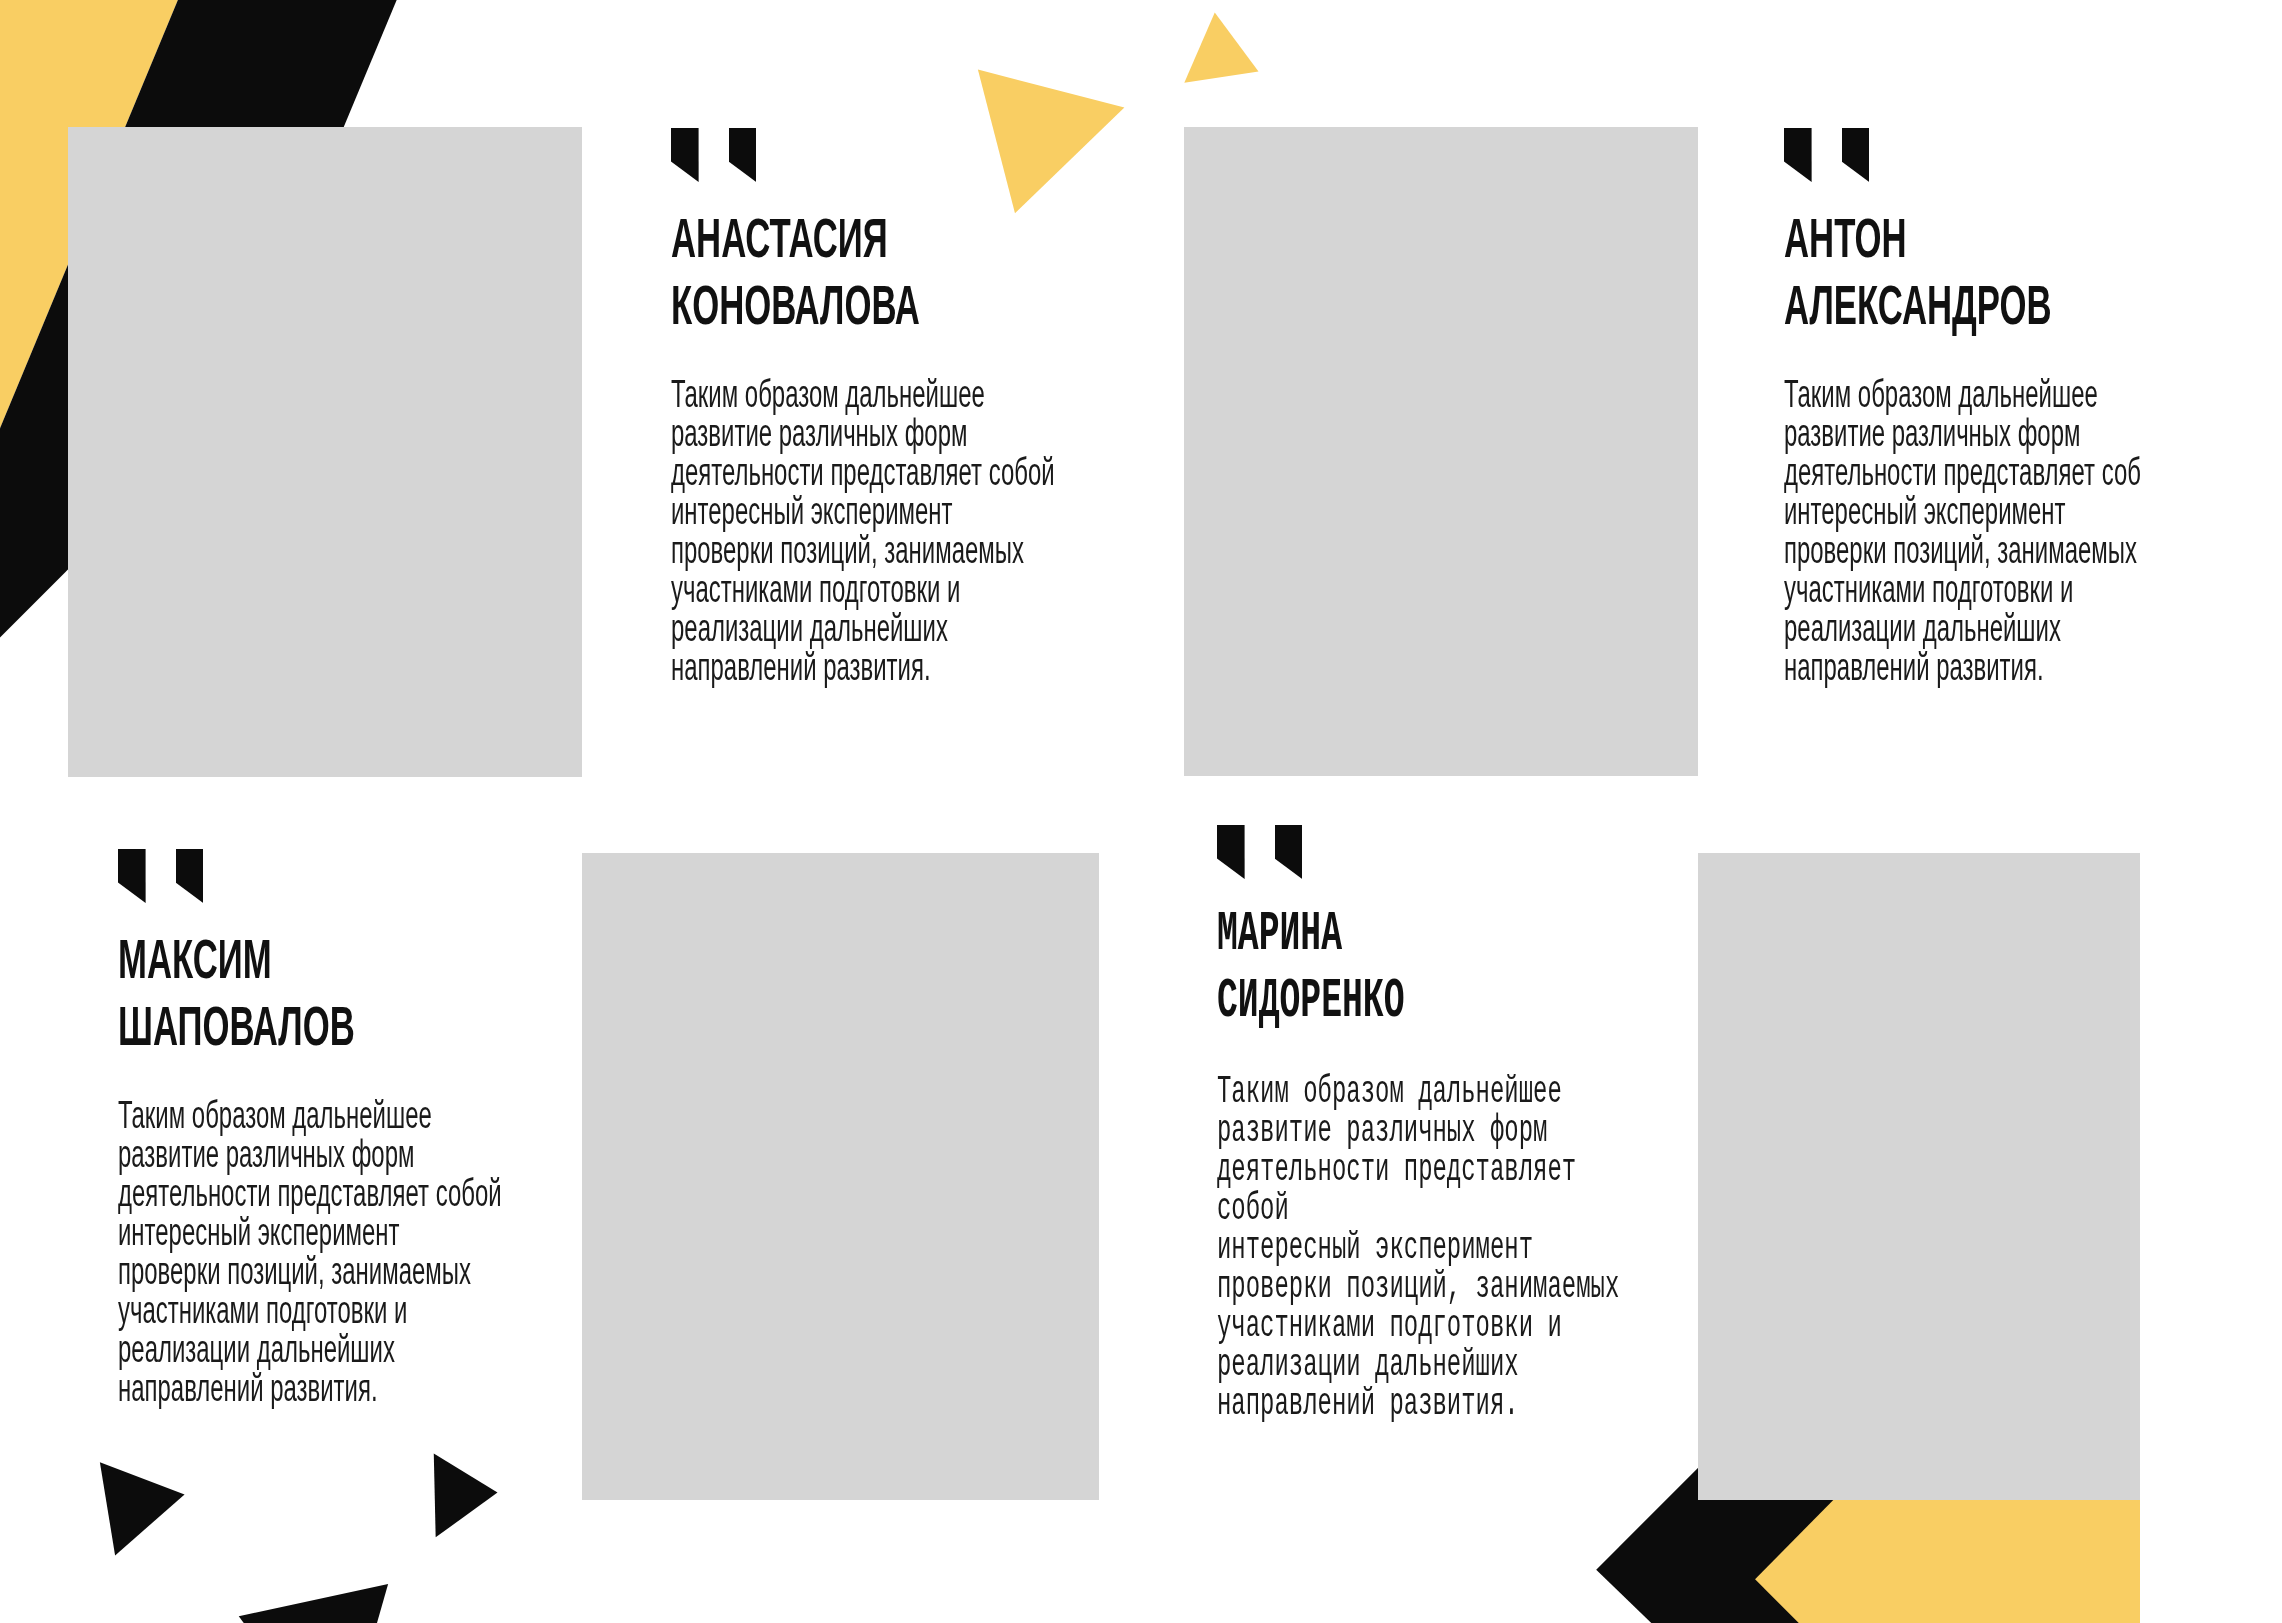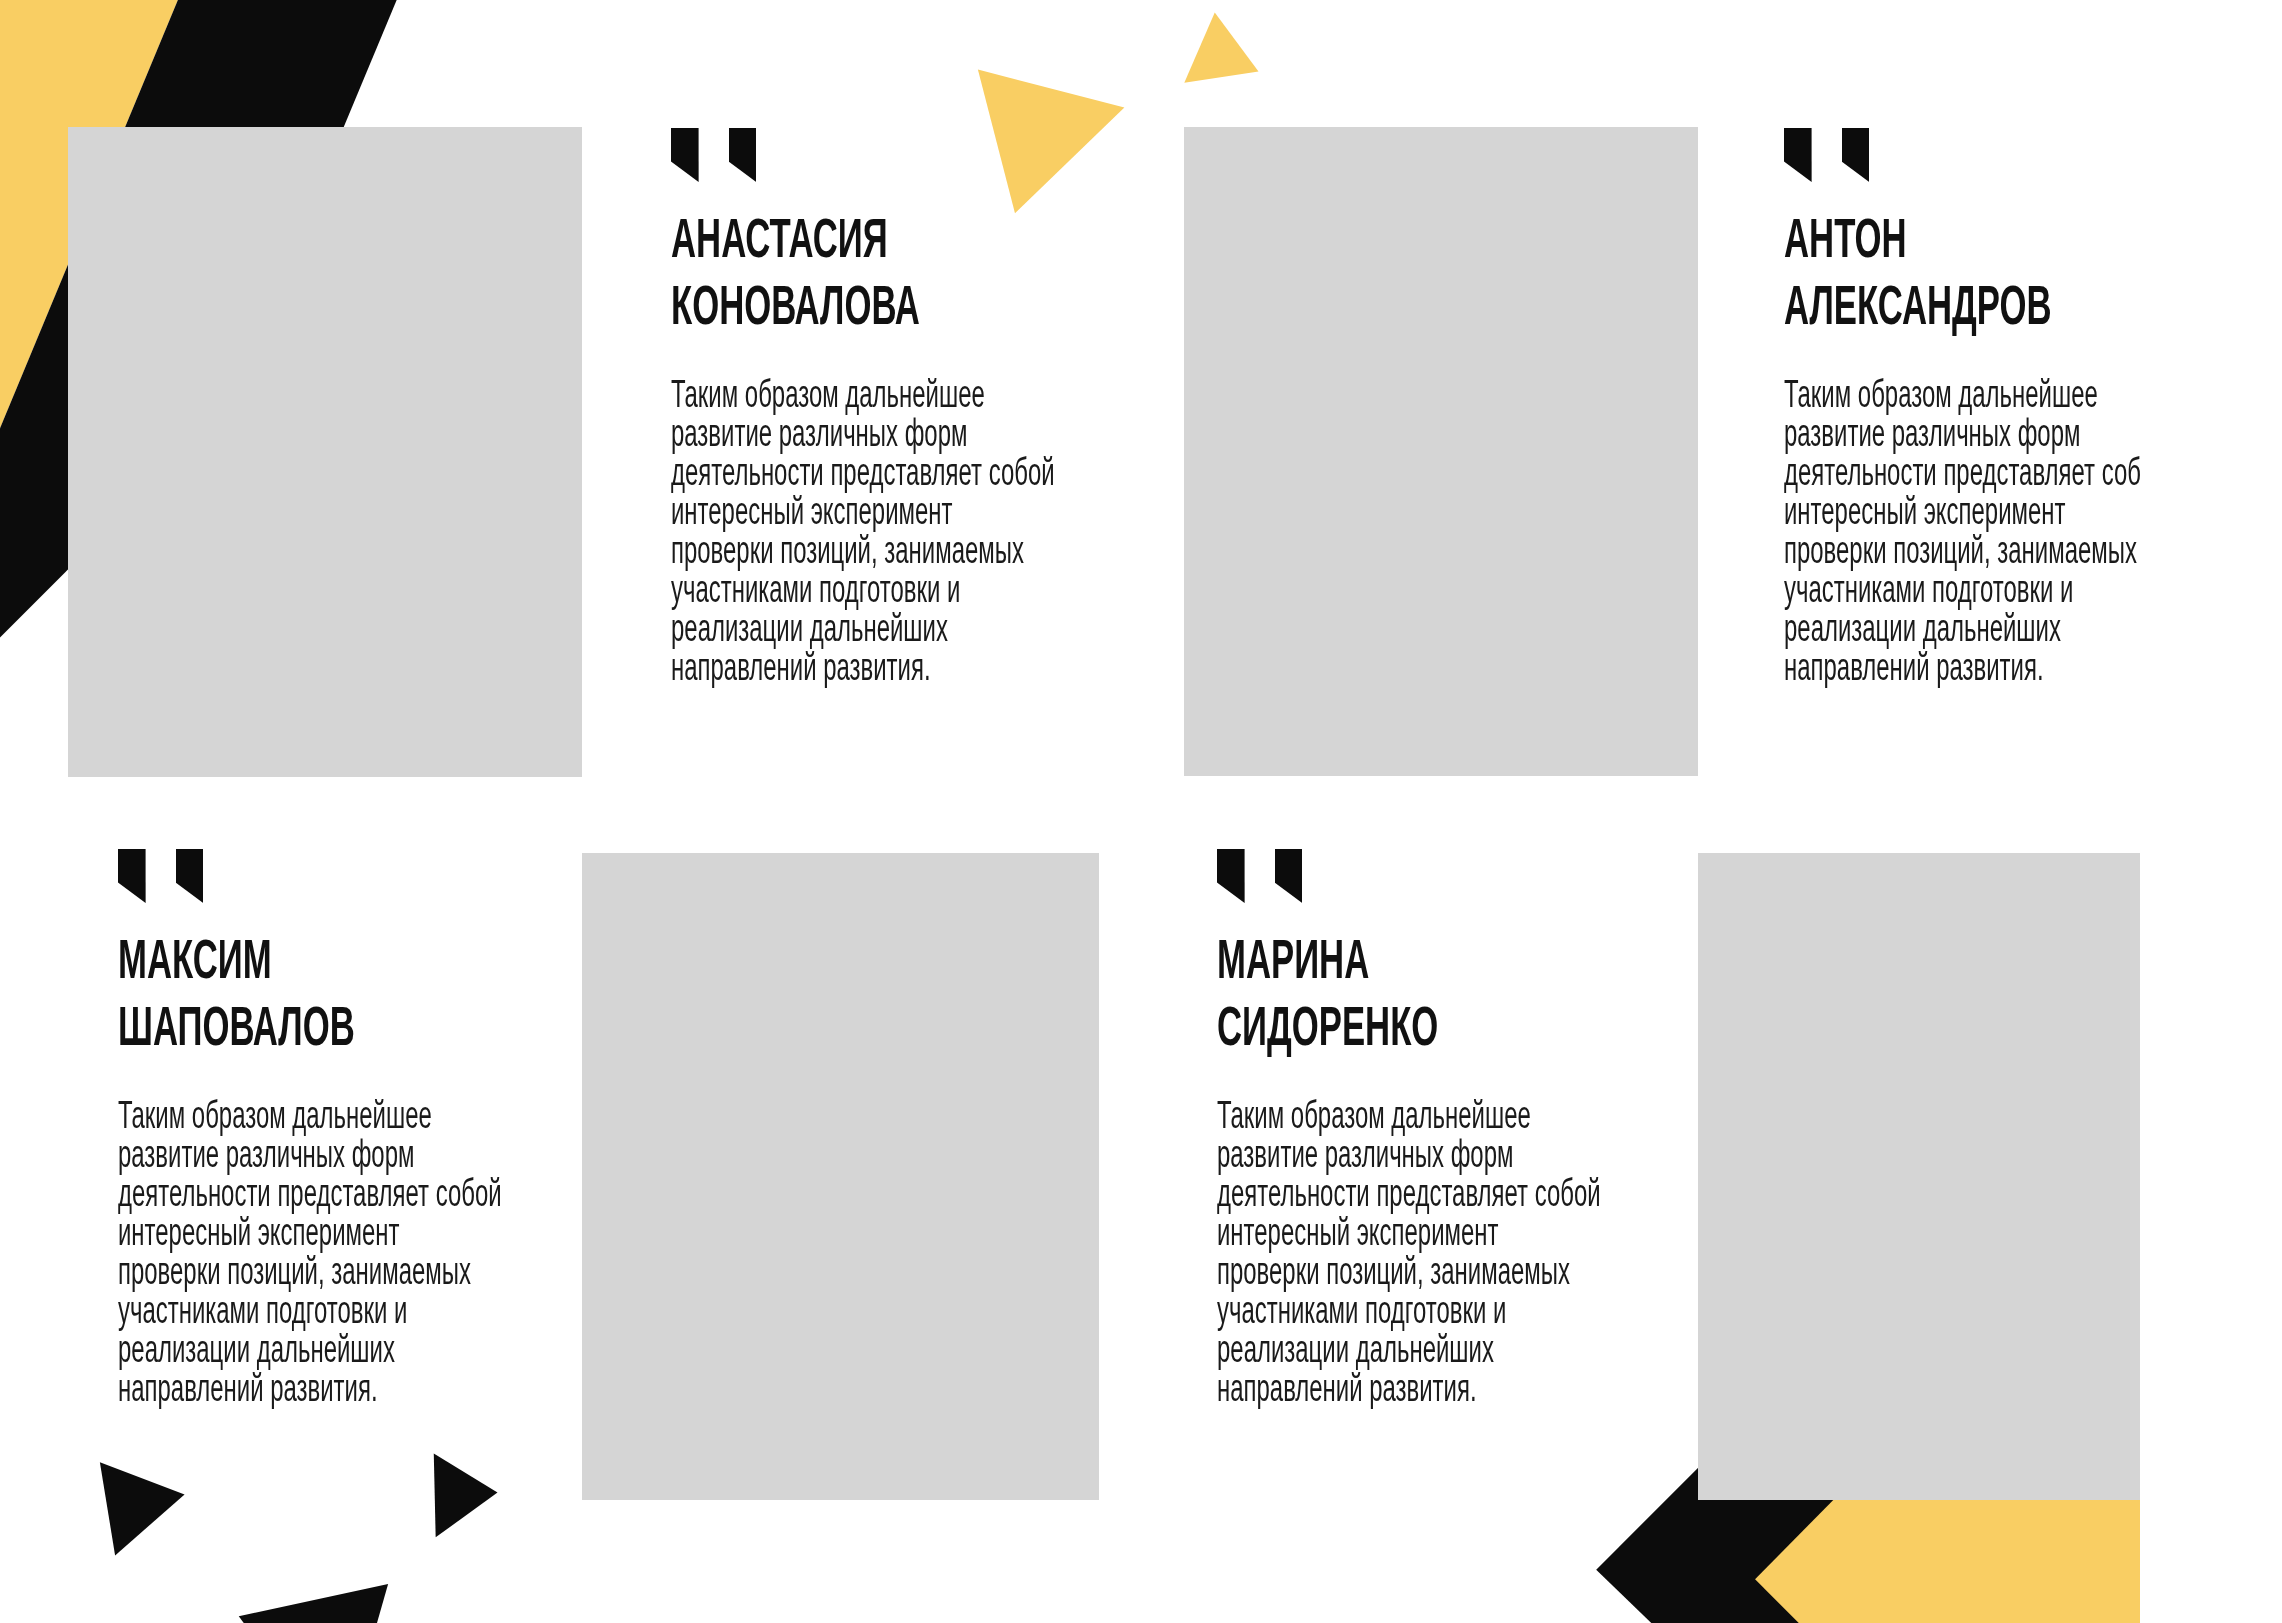--- a/index.html
+++ b/index.html
@@ -106,21 +106,21 @@
     <p class="body" style="color: rgb(26, 26, 26);">Таким образом дальнейшее
 развитие различных форм
 деятельности представляет собой
 интересный эксперимент
 проверки позиций, занимаемых
 участниками подготовки и
 реализации дальнейших
 направлений развития.</p>
   </section>
 
-  <section class="card" style="left:1217px;top:849px;width:533px;height:590px;">
+  <section class="card" style="left:1217px;top:825px;width:533px;height:590px;font-family:Liberation Mono, monospace;">
     <div class="quote">
       <span class="qmark" style="background-color: rgb(12, 12, 12);"></span>
       <span class="qmark" style="background-color: rgb(12, 12, 12);"></span>
     </div>
     <h2 class="name" style="color: rgb(17, 17, 17);">МАРИНА
 СИДОРЕНКО</h2>
     <p class="body" style="color: rgb(26, 26, 26);">Таким образом дальнейшее
 развитие различных форм
 деятельности представляет собой
 интересный эксперимент

